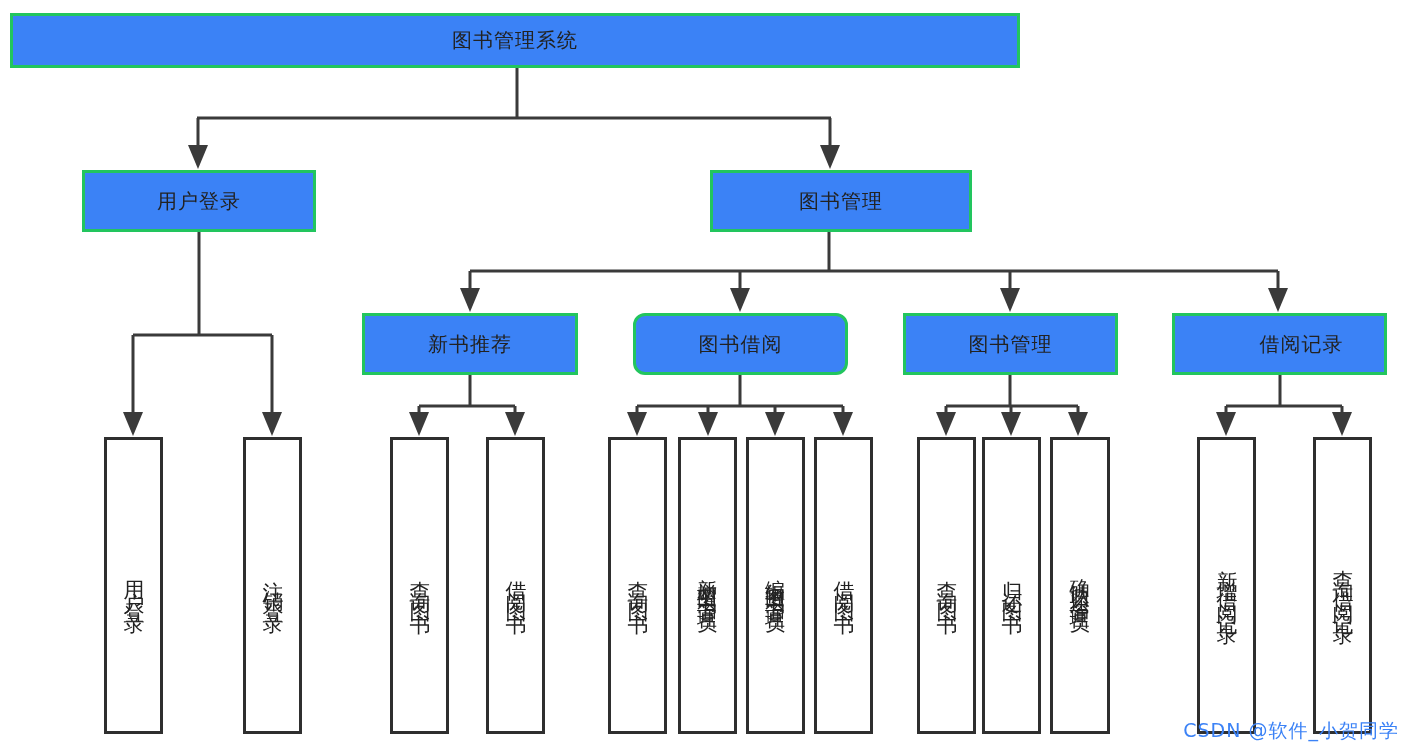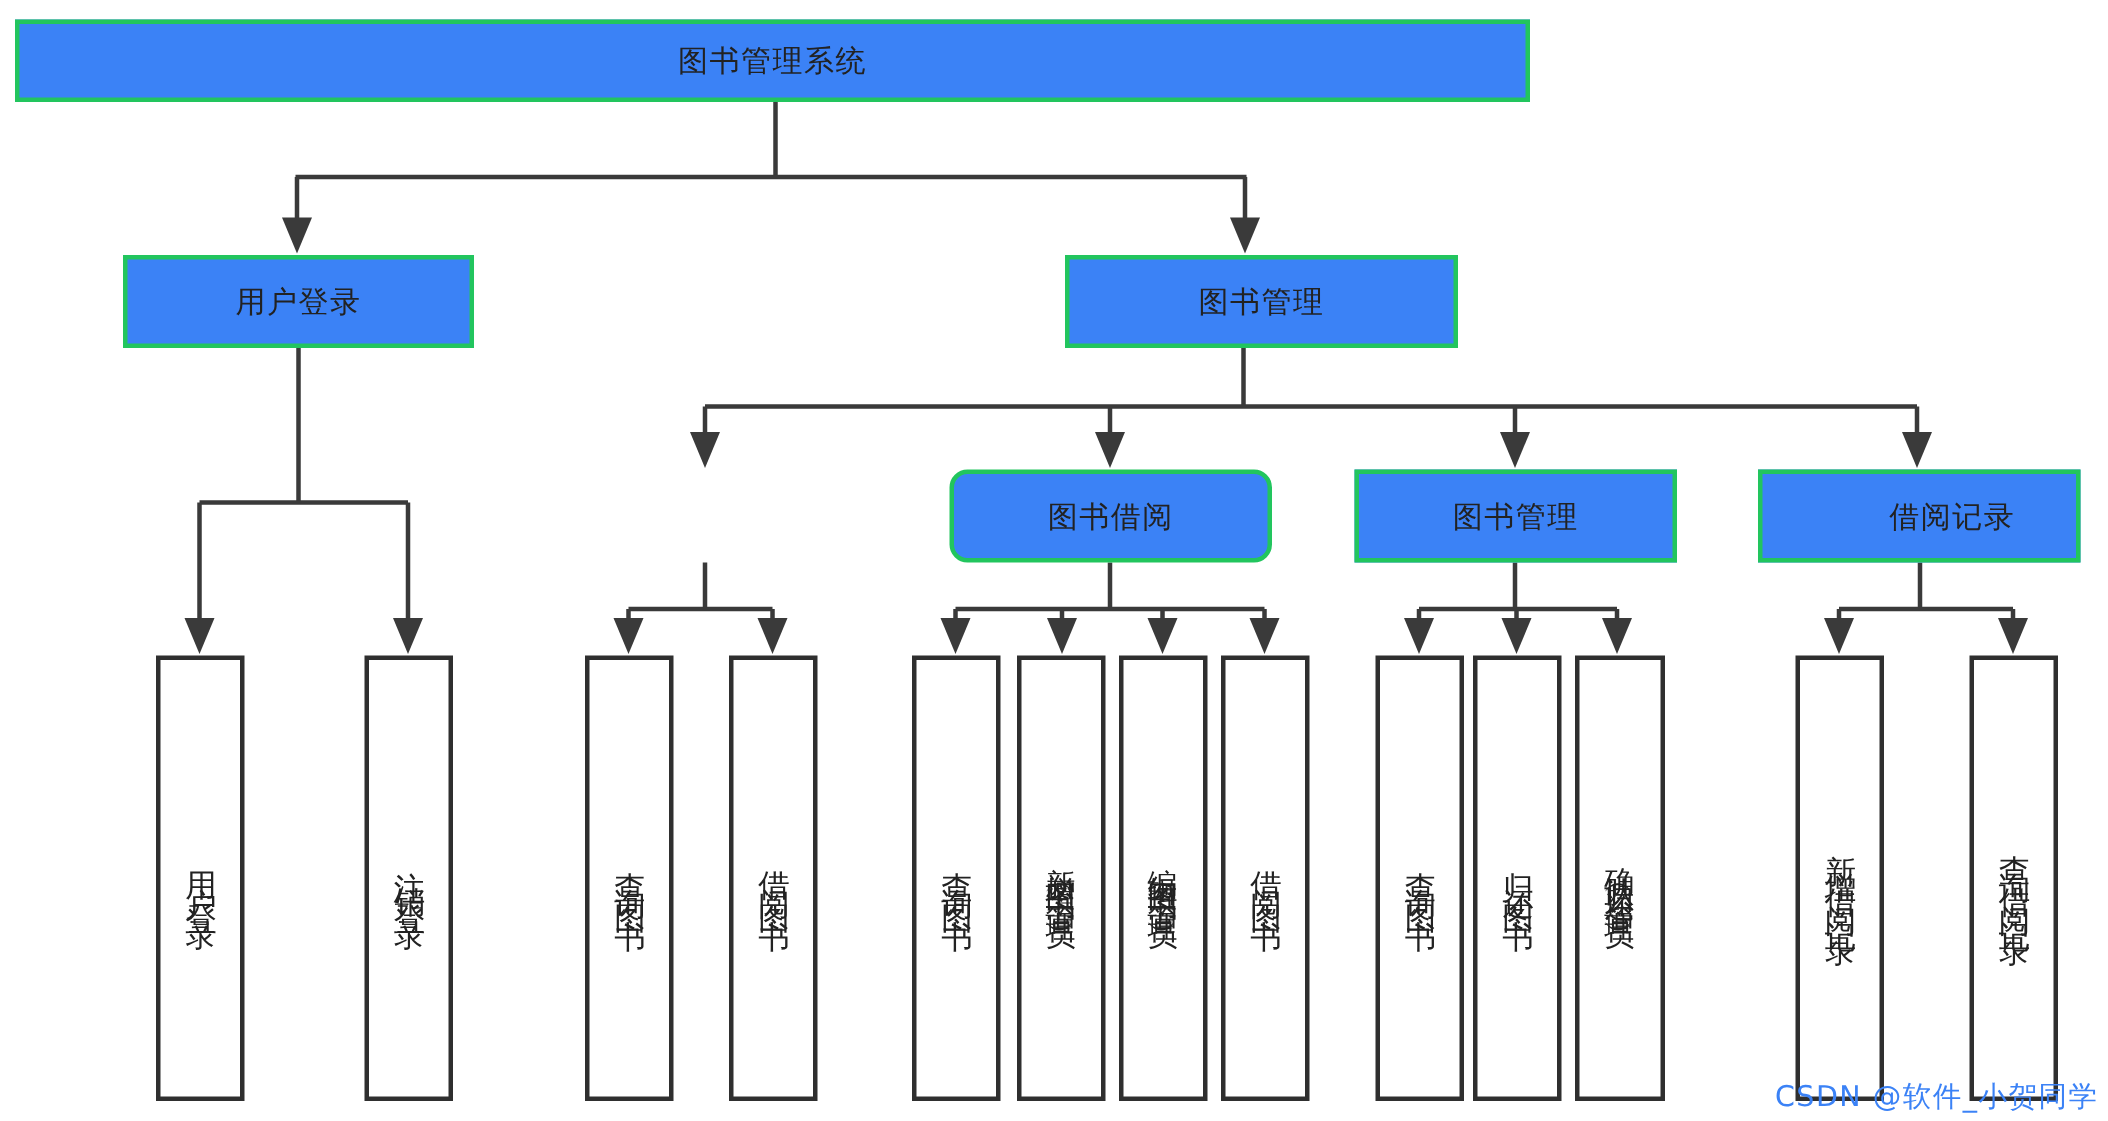--- a/index.html
+++ b/index.html
@@ -79,20 +79,23 @@
     <span>图书管理系统</span>
   </div>
 
   <div class="hbox node" style="left:82px; top:170px; width:234px; height:62px;">
     <span>用户登录</span>
   </div>
   <div class="hbox node" style="left:710px; top:170px; width:262px; height:62px;justify-content:center;">
     <span>图书管理</span>
   </div>
 
+  <div class="hbox node" style="left:362px; top:313px; width:216px; height:62px;">
+    <span>新书推荐</span>
+  </div>
   <div class="hbox node" style="left:633px; top:313px; width:215px; height:62px;border-radius:12px;">
     <span>图书借阅</span>
   </div>
   <div class="hbox node" style="left:903px; top:313px; width:215px; height:62px;">
     <span>图书管理</span>
   </div>
   <div class="hbox node" style="left:1172px; top:313px; width:215px; height:62px;padding-left:44px;">
     <span>借阅记录</span>
   </div>
 

